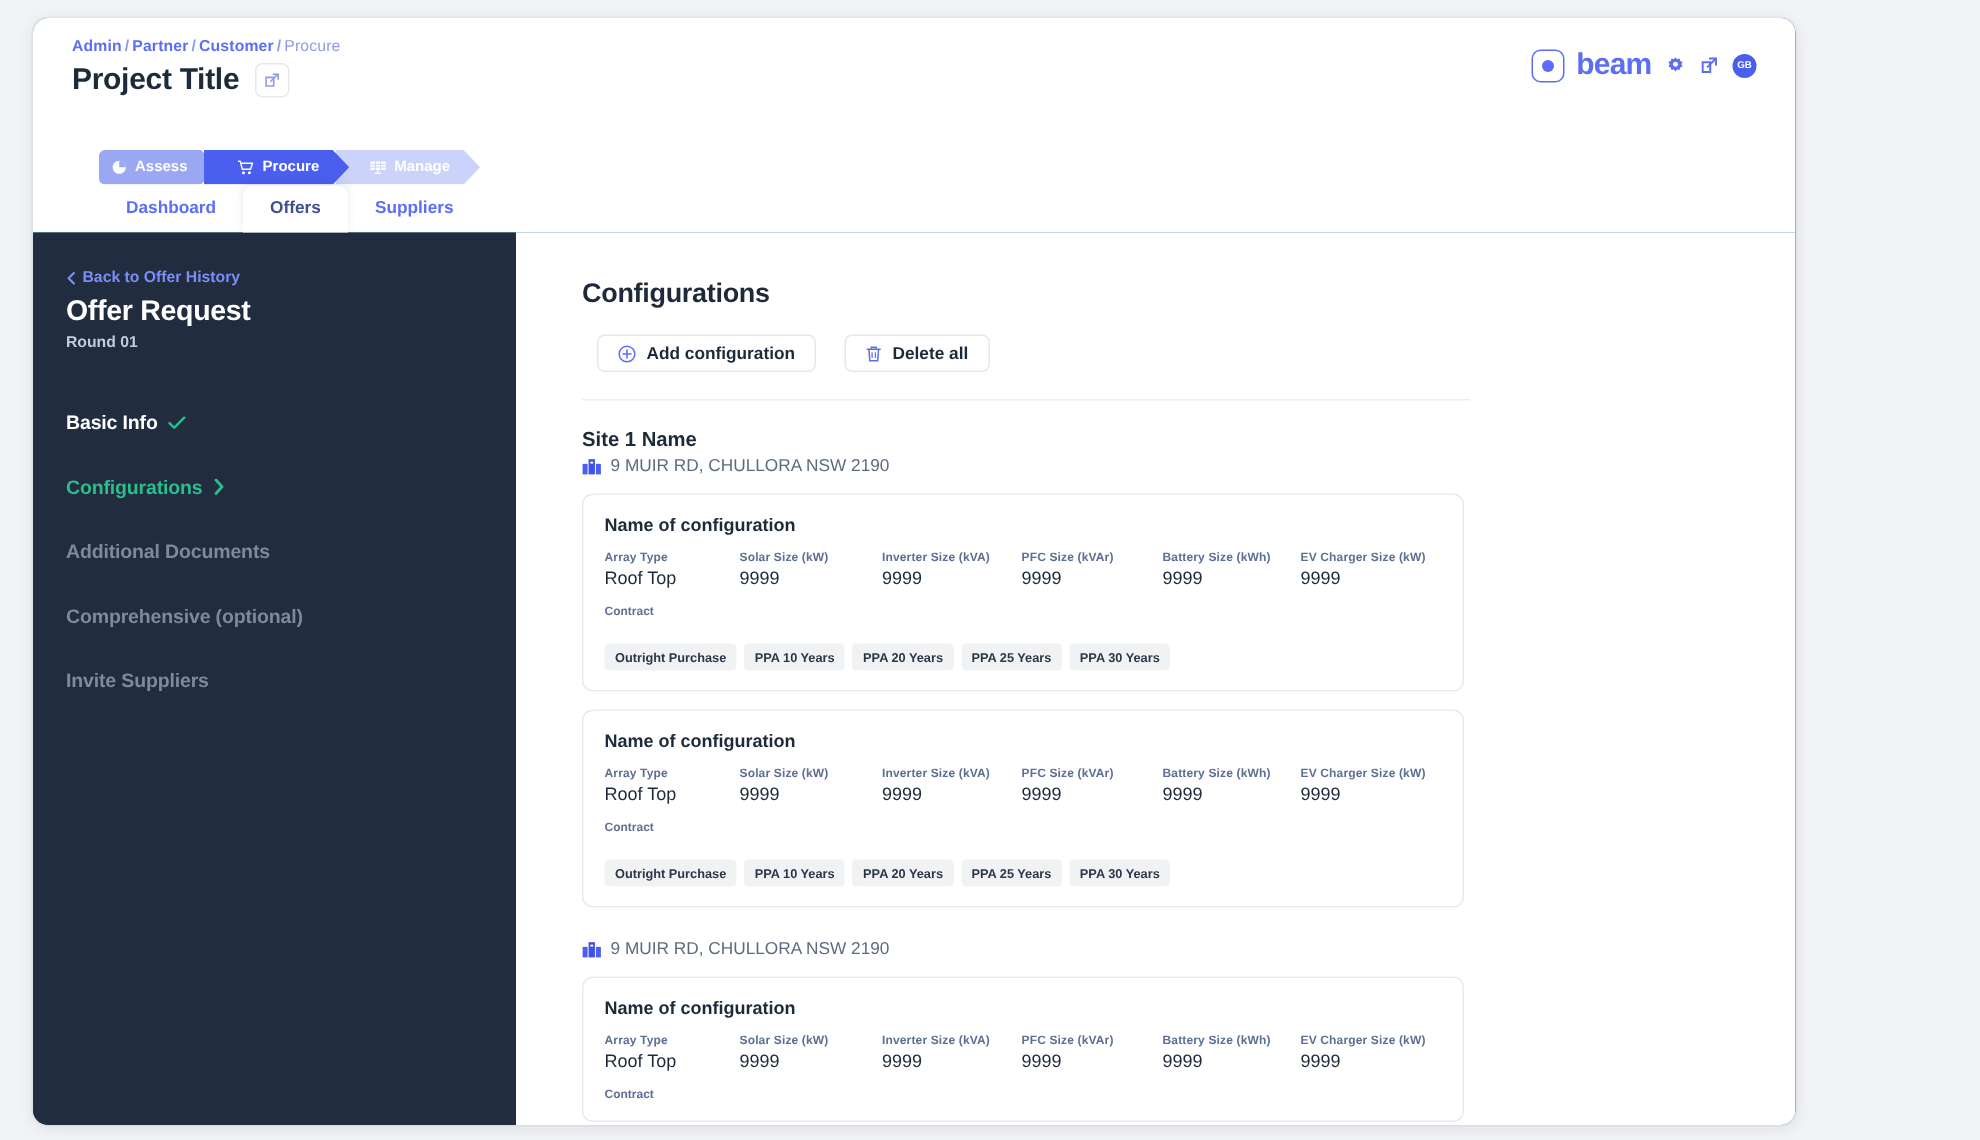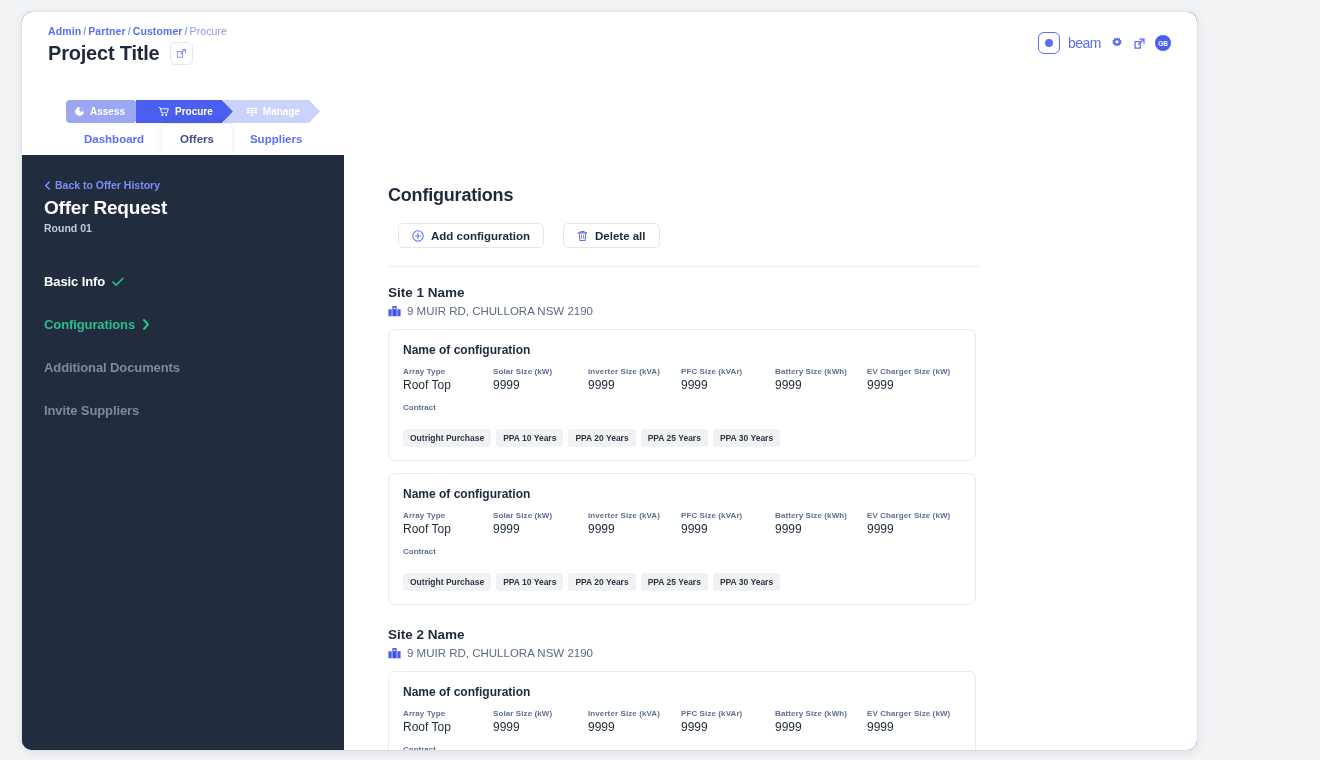--- a/index.html
+++ b/index.html
@@ -67,21 +67,21 @@
     background: #fff; color: #3f4f8f;
     box-shadow: 0 -2px 6px rgba(40,50,80,.10);
     position: relative; z-index: 3; text-align: center;
   }
 
   
   .brand { position: absolute; right: 26px; top: 20px; display: flex; align-items: center; gap: 9px; }
   .brand-logo { width: 22px; height: 22px; border-radius: 6px; border: 1.6px solid #5b6ef5;
                 display: flex; align-items: center; justify-content: center; }
   .brand-dot { width: 8px; height: 8px; border-radius: 50%; background: #5b6ef5; }
-  .brand-name { font-size: 14px; font-weight: 400; color: #5b6ef5; letter-spacing: -.5px; margin-left: -1px; }
+  .brand-name { font-size: 20px; font-weight: 700; color: #5b6ef5; letter-spacing: -.5px; margin-left: -1px; }
   .icon-btn { cursor: pointer; display: flex; align-items: center; }
   .avatar {
     width: 16px; height: 16px; border-radius: 50%; background: #4a5ef0;
     color: #fff; font-size: 6.5px; font-weight: 700;
     display: flex; align-items: center; justify-content: center; cursor: pointer;
   }
 
   
   .body-wrap { flex: 1; display: flex; min-height: 0; }
 
@@ -255,20 +255,23 @@
         <div class="side-step active">
           <span>Configurations</span>
           <svg width="8" height="11" viewBox="0 0 8 11">
             <path d="M2 1l4 4.5L2 10" fill="none" stroke="#2bbd8c" stroke-width="1.9" stroke-linecap="round" stroke-linejoin="round"></path>
           </svg>
         </div>
         <div class="side-step muted">
           <span>Additional Documents</span>
         </div>
         <div class="side-step muted">
+          <span>Comprehensive (optional)</span>
+        </div>
+        <div class="side-step muted">
           <span>Invite Suppliers</span>
         </div>
       </div>
 
     </div>
 
     <div class="main">
       <div class="main-title">Configurations</div>
 
       <div class="action-row">
@@ -375,21 +378,20 @@
             <div class="chip">Outright Purchase</div>
             <div class="chip">PPA 10 Years</div>
             <div class="chip">PPA 20 Years</div>
             <div class="chip">PPA 25 Years</div>
             <div class="chip">PPA 30 Years</div>
           </div>
         </div>
       </div>
 
       <div class="site-block" style="margin-top:22px">
-        <div class="site-name">Site 2 Name</div>
         <div class="site-addr">
           <svg width="13" height="12" viewBox="0 0 14 13">
             <rect x="0.4" y="4.6" width="3.6" height="7.6" fill="#4a5ef0"></rect>
             <rect x="4.7" y="1.2" width="4.6" height="11" fill="#3f52e8"></rect>
             <rect x="10" y="4.6" width="3.6" height="7.6" fill="#4a5ef0"></rect>
             <rect x="6" y="3" width="2" height="1.4" fill="#fff"></rect>
           </svg>
           <span>9 MUIR RD, CHULLORA NSW 2190</span>
         </div>
 

